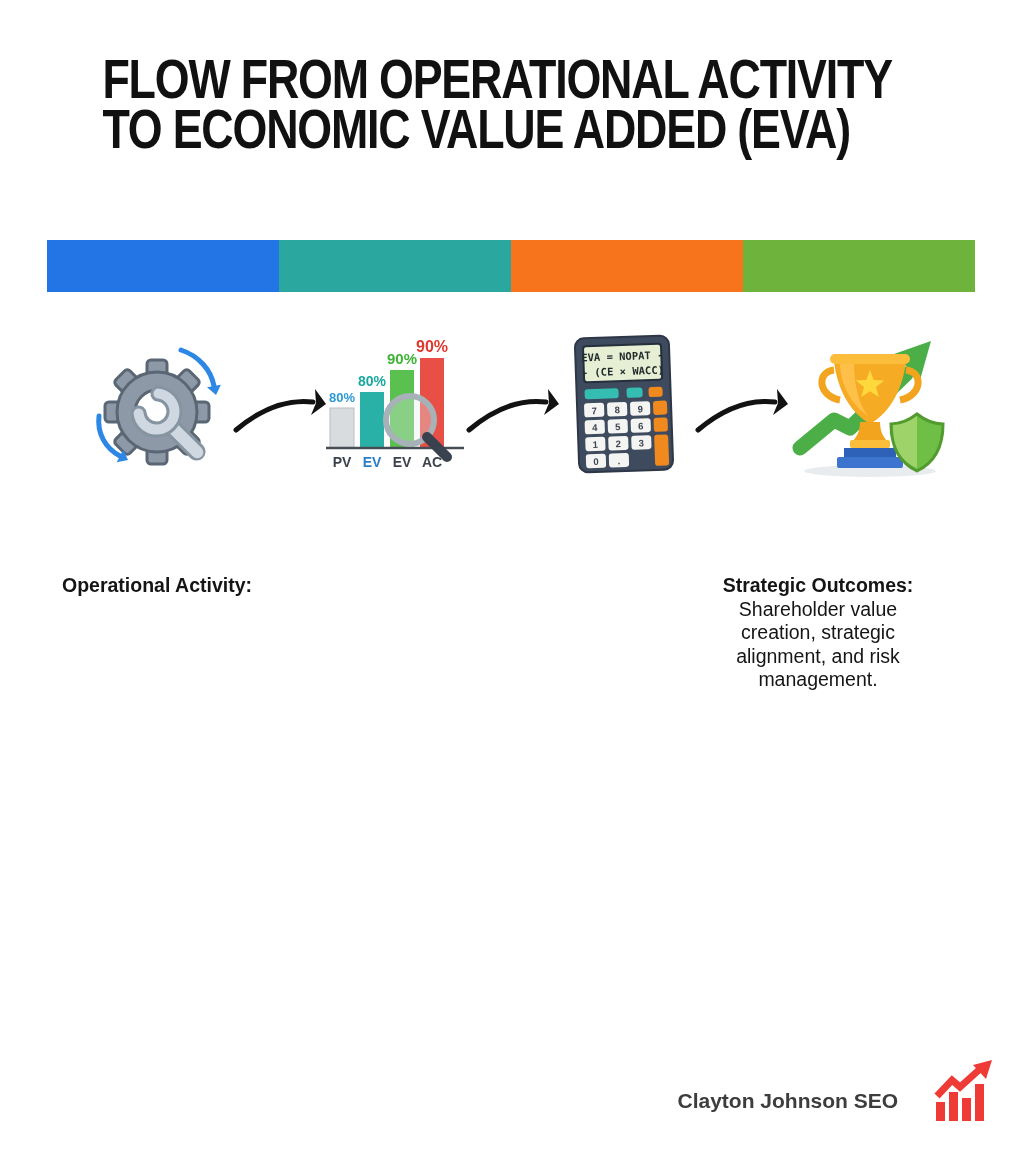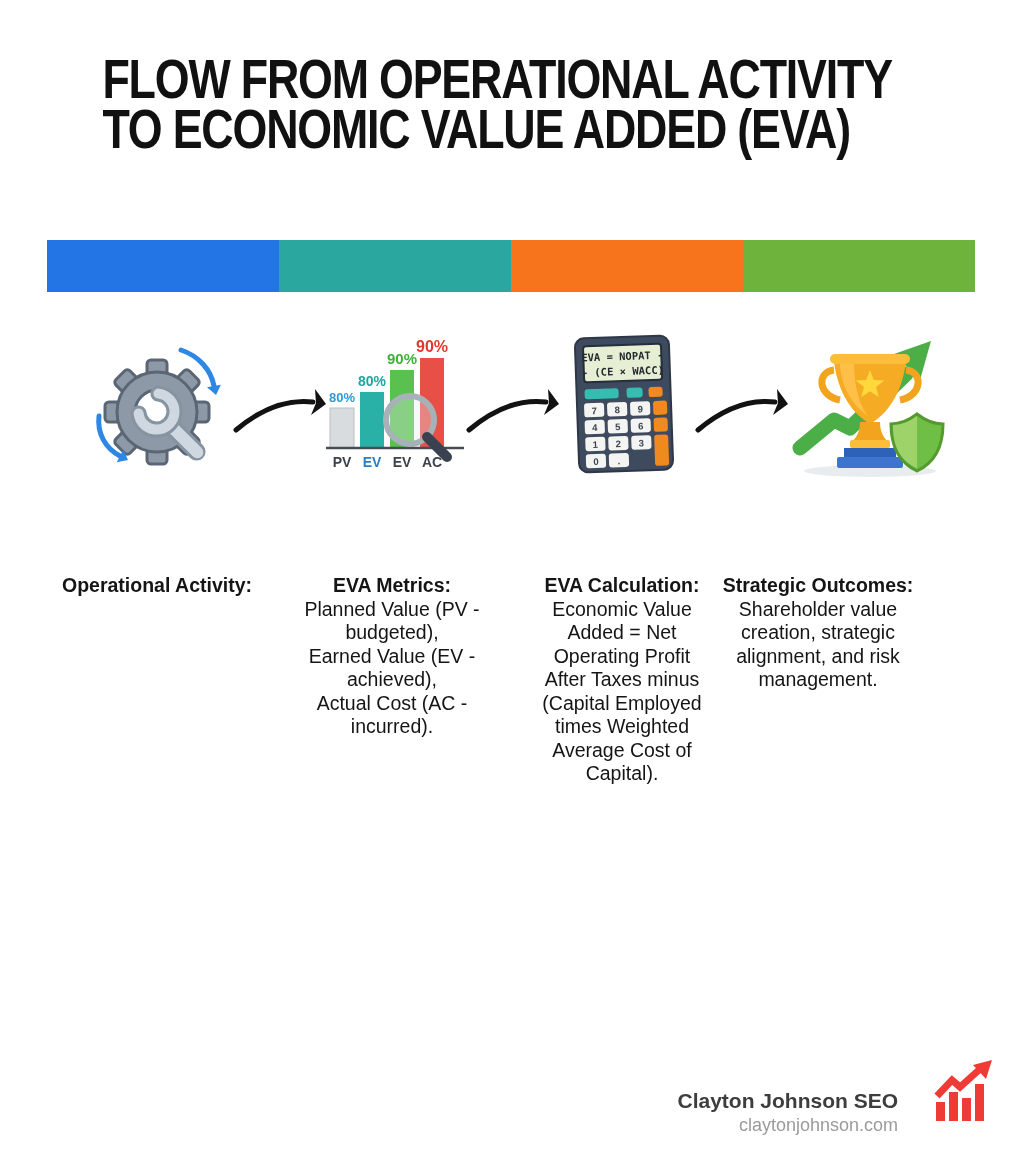--- a/index.html
+++ b/index.html
@@ -214,40 +214,29 @@
     <g>
       <path d="M127,84 C136,91 146,94 153,94 C153,116 146,132 127,141 C108,132 101,116 101,94 C108,94 118,91 127,84 Z" fill="#6fbe45" stroke="#549b2f" stroke-width="3"></path>
       <path d="M127,86 C119,92 110,95 103,95 C103,115 109,130 127,138 Z" fill="#9ed36a"></path>
     </g>
   </svg>
 
   <div class="stage-text" style="left:57px; width:200px;">
     <div class="stage-heading">Operational Activity:</div>
   </div>
 
-  <div class="stage-text" style="left:297px; width:190px;">
-    <div class="stage-heading">EVA Metrics:</div>
-    <div class="stage-body">Planned Value (PV - budgeted),
-Earned Value (EV - achieved),
-Actual Cost (AC - incurred).</div>
-  </div>
-
-  <div class="stage-text" style="left:536px; width:172px;">
-    <div class="stage-heading">EVA Calculation:</div>
-    <div class="stage-body">Economic Value Added = Net Operating Profit After Taxes minus (Capital Employed times Weighted Average Cost of Capital).</div>
-  </div>
+
 
   <div class="stage-text" style="left:719px; width:198px;">
     <div class="stage-heading">Strategic Outcomes:</div>
     <div class="stage-body">Shareholder value creation, strategic alignment, and risk management.</div>
   </div>
 
   <div class="footer-brand">
     <div class="brand-name">Clayton Johnson SEO</div>
-    <div class="brand-site">claytonjohnson.com</div>
   </div>
 
   <svg class="footer-logo" width="62" height="66" viewBox="0 0 62 66">
     <g fill="#ee3b35">
       <rect x="3" y="44" width="9" height="19"></rect>
       <rect x="16" y="34" width="9" height="29"></rect>
       <rect x="29" y="40" width="9" height="23"></rect>
       <rect x="42" y="26" width="9" height="37"></rect>
       <polygon points="40,7 59,2 53,21"></polygon>
     </g>

